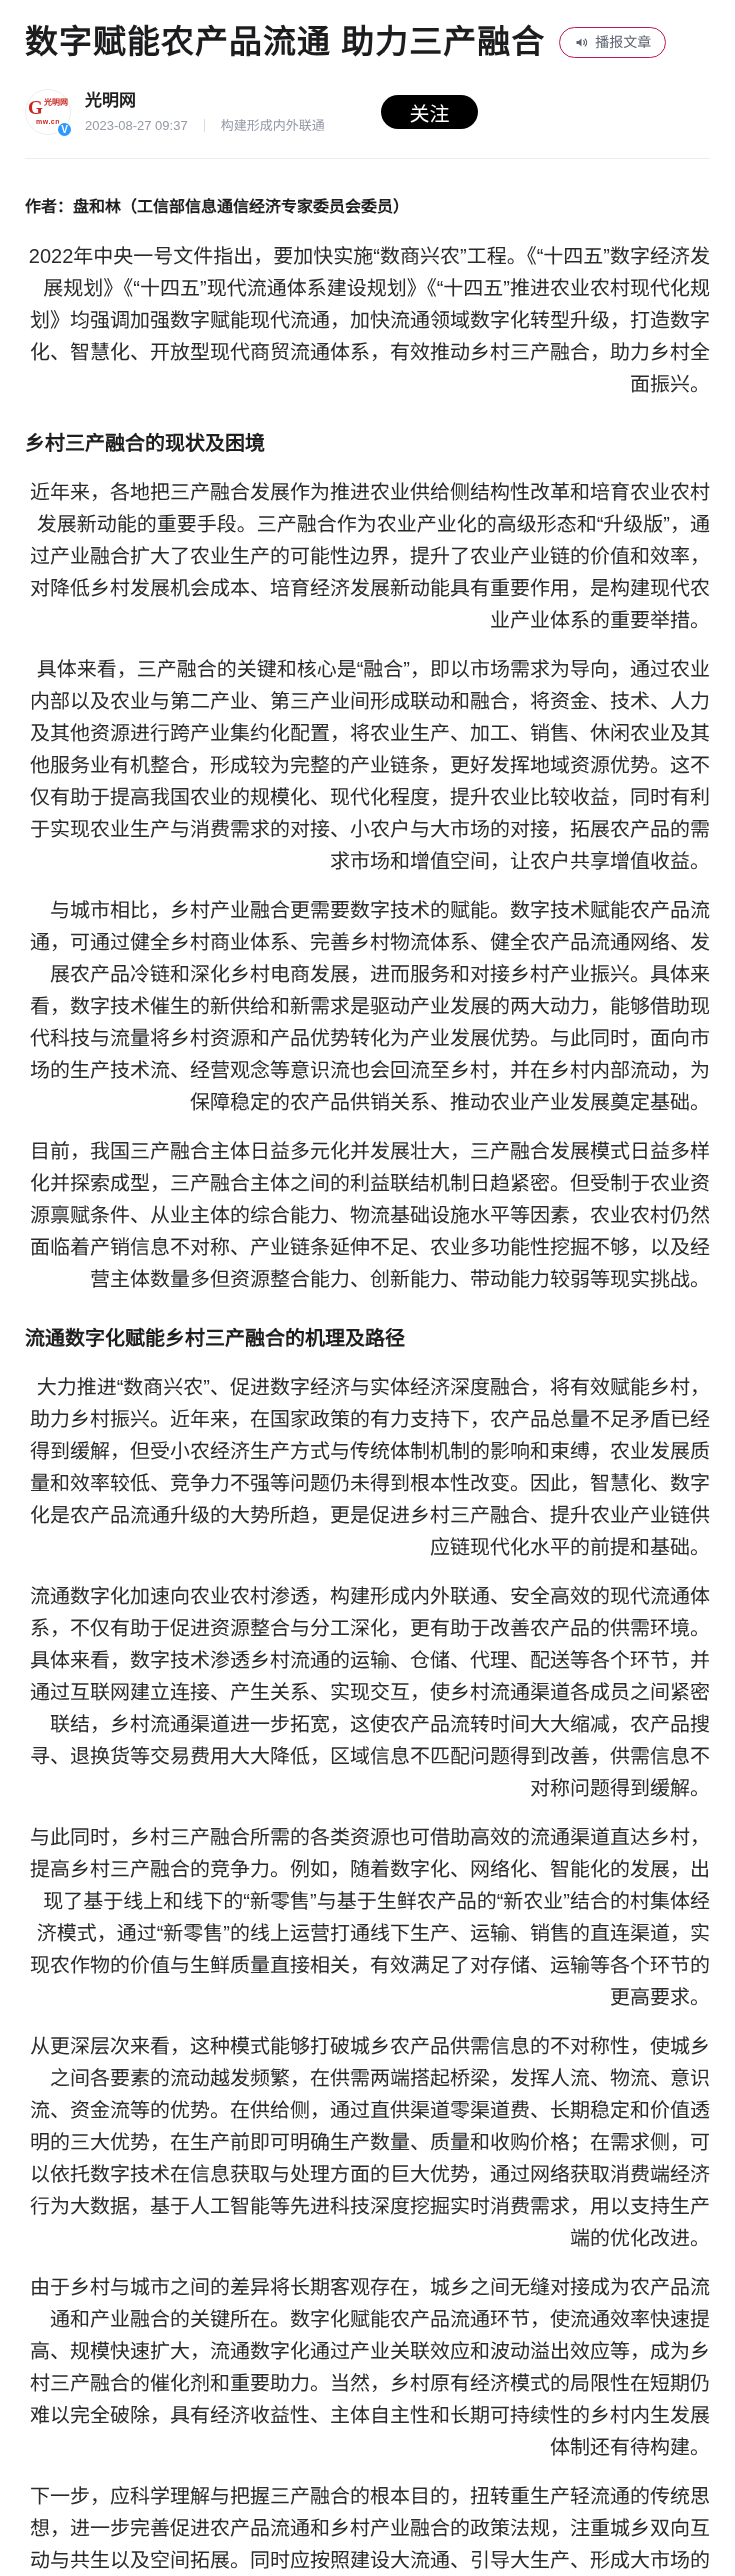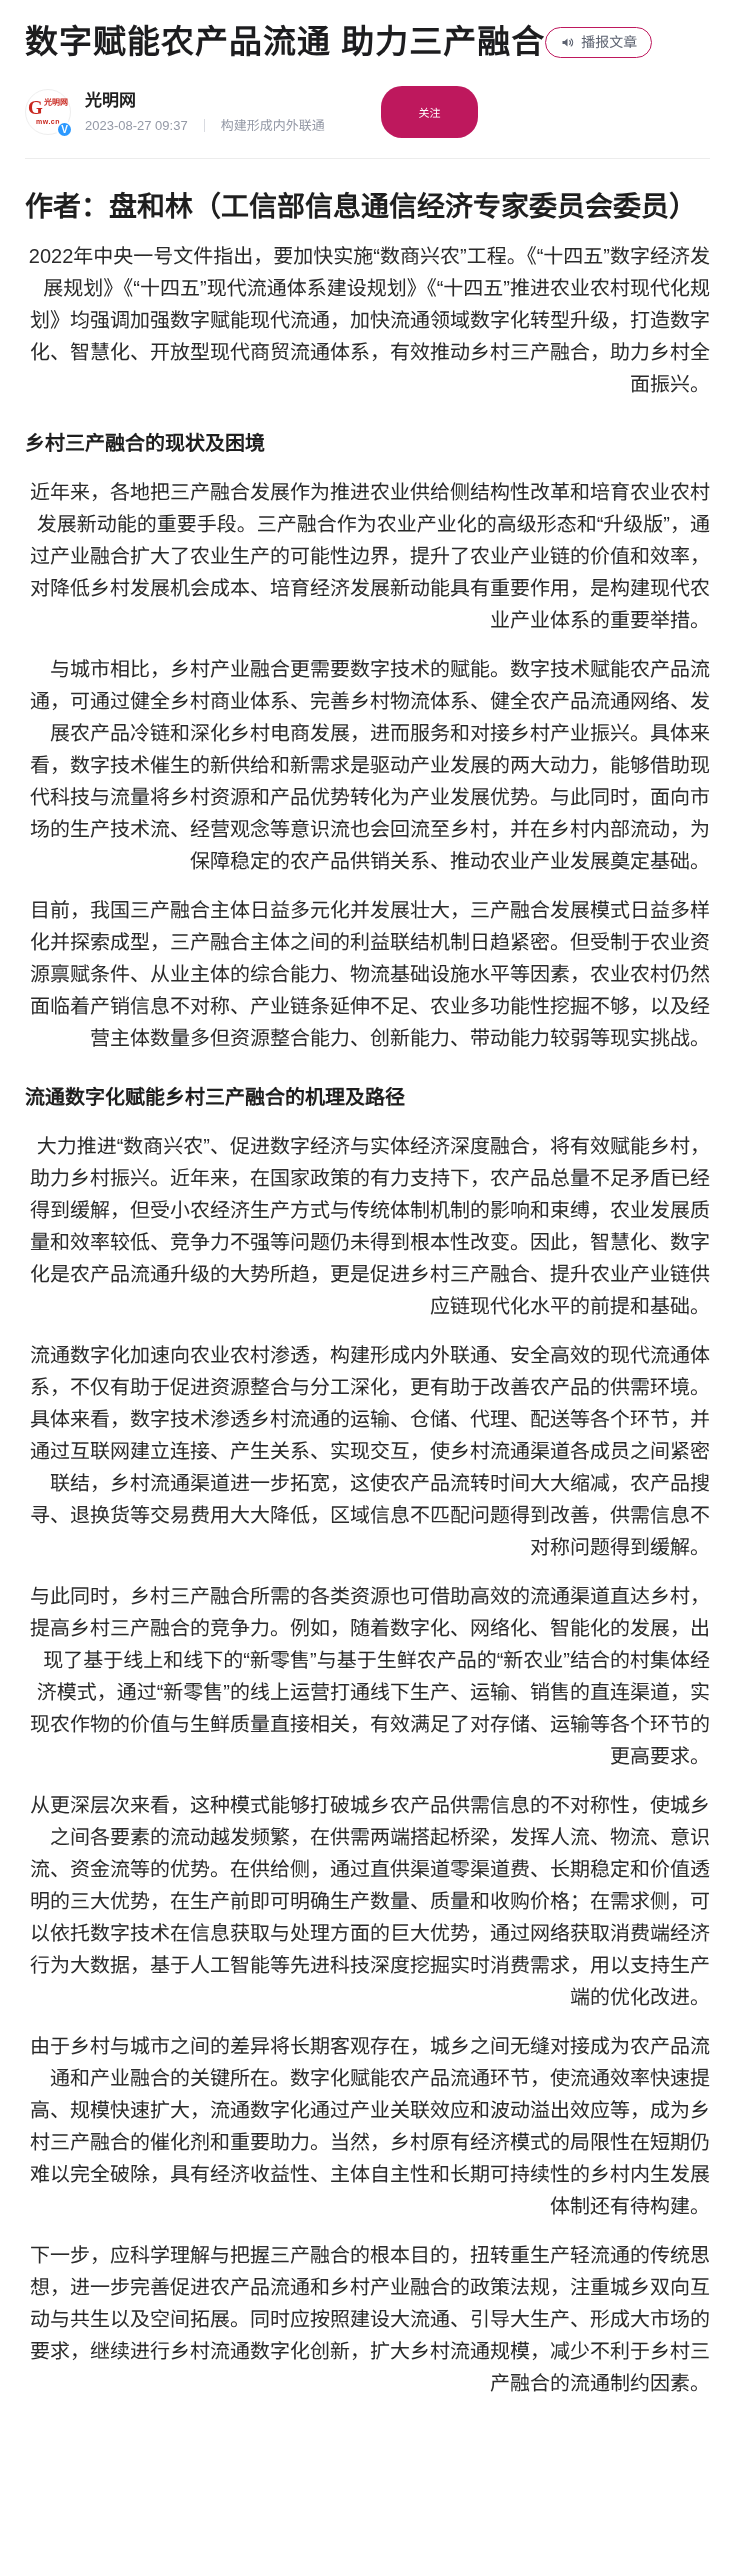--- a/index.html
+++ b/index.html
@@ -7,21 +7,21 @@
   body {
     width: 735px;
     min-height: 2576px;
     background: #ffffff;
     font-family: "Liberation Sans", sans-serif;
     -webkit-font-smoothing: antialiased;
   }
   .page { padding: 20px 25px 40px 25px; }
 
   
-  .title-row { display: flex; align-items: center; }
+  .title-row { display: flex; align-items: center; gap: 14px; }
   .article-title {
     margin: 0;
     font-size: 33px;
     line-height: 44px;
     font-weight: 700;
     color: #1d1d1f;
     letter-spacing: 1px;
     white-space: nowrap;
   }
   .broadcast-btn {
@@ -112,36 +112,36 @@
     color: #9499a6;
     line-height: 15px;
   }
   .meta-sep { width: 1px; height: 13px; background: #d8dae0; }
   .follow-btn {
     position: absolute;
     left: 356px;
     top: 50%;
     transform: translateY(-50%);
     width: 97px;
-    height: 52px;
+    height: 34px;
     border: none;
     border-radius: 21px;
-    background: #be185d;
+    background: #000000;
     color: #ffffff;
-    font-size: 11px;
+    font-size: 20px;
     font-family: "Liberation Sans", sans-serif;
     cursor: pointer;
   }
 
   .divider { height: 1px; background: #ececec; margin-top: 22px; }
 
   
   .article { margin-top: 32px; }
   .author-line {
-    font-size: 28px;
+    font-size: 16px;
     line-height: 32px;
     font-weight: 700;
     color: #1f1f1f;
     margin: 0 0 14px 0;
   }
   .article p.paragraph {
     font-size: 20px;
     line-height: 32px;
     color: #2a2a2a;
     margin: 17px 0;
@@ -195,20 +195,21 @@
   </div>
 
   <div class="divider"></div>
 
   <div class="article">
     <p class="author-line">作者：盘和林（工信部信息通信经济专家委员会委员）</p>
     <div>
         <p class="paragraph">2022年中央一号文件指出，要加快实施“数商兴农”工程。《“十四五”数字经济发展规划》《“十四五”现代流通体系建设规划》《“十四五”推进农业农村现代化规划》均强调加强数字赋能现代流通，加快流通领域数字化转型升级，打造数字化、智慧化、开放型现代商贸流通体系，有效推动乡村三产融合，助力乡村全面振兴。</p>
         <h3 class="heading">乡村三产融合的现状及困境</h3>
         <p class="paragraph">近年来，各地把三产融合发展作为推进农业供给侧结构性改革和培育农业农村发展新动能的重要手段。三产融合作为农业产业化的高级形态和“升级版”，通过产业融合扩大了农业生产的可能性边界，提升了农业产业链的价值和效率，对降低乡村发展机会成本、培育经济发展新动能具有重要作用，是构建现代农业产业体系的重要举措。</p>
+        <p class="paragraph">具体来看，三产融合的关键和核心是“融合”，即以市场需求为导向，通过农业内部以及农业与第二产业、第三产业间形成联动和融合，将资金、技术、人力及其他资源进行跨产业集约化配置，将农业生产、加工、销售、休闲农业及其他服务业有机整合，形成较为完整的产业链条，更好发挥地域资源优势。这不仅有助于提高我国农业的规模化、现代化程度，提升农业比较收益，同时有利于实现农业生产与消费需求的对接、小农户与大市场的对接，拓展农产品的需求市场和增值空间，让农户共享增值收益。</p>
         <p class="paragraph">与城市相比，乡村产业融合更需要数字技术的赋能。数字技术赋能农产品流通，可通过健全乡村商业体系、完善乡村物流体系、健全农产品流通网络、发展农产品冷链和深化乡村电商发展，进而服务和对接乡村产业振兴。具体来看，数字技术催生的新供给和新需求是驱动产业发展的两大动力，能够借助现代科技与流量将乡村资源和产品优势转化为产业发展优势。与此同时，面向市场的生产技术流、经营观念等意识流也会回流至乡村，并在乡村内部流动，为保障稳定的农产品供销关系、推动农业产业发展奠定基础。</p>
         <p class="paragraph">目前，我国三产融合主体日益多元化并发展壮大，三产融合发展模式日益多样化并探索成型，三产融合主体之间的利益联结机制日趋紧密。但受制于农业资源禀赋条件、从业主体的综合能力、物流基础设施水平等因素，农业农村仍然面临着产销信息不对称、产业链条延伸不足、农业多功能性挖掘不够，以及经营主体数量多但资源整合能力、创新能力、带动能力较弱等现实挑战。</p>
         <h3 class="heading">流通数字化赋能乡村三产融合的机理及路径</h3>
         <p class="paragraph">大力推进“数商兴农”、促进数字经济与实体经济深度融合，将有效赋能乡村，助力乡村振兴。近年来，在国家政策的有力支持下，农产品总量不足矛盾已经得到缓解，但受小农经济生产方式与传统体制机制的影响和束缚，农业发展质量和效率较低、竞争力不强等问题仍未得到根本性改变。因此，智慧化、数字化是农产品流通升级的大势所趋，更是促进乡村三产融合、提升农业产业链供应链现代化水平的前提和基础。</p>
         <p class="paragraph">流通数字化加速向农业农村渗透，构建形成内外联通、安全高效的现代流通体系，不仅有助于促进资源整合与分工深化，更有助于改善农产品的供需环境。具体来看，数字技术渗透乡村流通的运输、仓储、代理、配送等各个环节，并通过互联网建立连接、产生关系、实现交互，使乡村流通渠道各成员之间紧密联结，乡村流通渠道进一步拓宽，这使农产品流转时间大大缩减，农产品搜寻、退换货等交易费用大大降低，区域信息不匹配问题得到改善，供需信息不对称问题得到缓解。</p>
         <p class="paragraph">与此同时，乡村三产融合所需的各类资源也可借助高效的流通渠道直达乡村，提高乡村三产融合的竞争力。例如，随着数字化、网络化、智能化的发展，出现了基于线上和线下的“新零售”与基于生鲜农产品的“新农业”结合的村集体经济模式，通过“新零售”的线上运营打通线下生产、运输、销售的直连渠道，实现农作物的价值与生鲜质量直接相关，有效满足了对存储、运输等各个环节的更高要求。</p>
         <p class="paragraph">从更深层次来看，这种模式能够打破城乡农产品供需信息的不对称性，使城乡之间各要素的流动越发频繁，在供需两端搭起桥梁，发挥人流、物流、意识流、资金流等的优势。在供给侧，通过直供渠道零渠道费、长期稳定和价值透明的三大优势，在生产前即可明确生产数量、质量和收购价格；在需求侧，可以依托数字技术在信息获取与处理方面的巨大优势，通过网络获取消费端经济行为大数据，基于人工智能等先进科技深度挖掘实时消费需求，用以支持生产端的优化改进。</p>
         <p class="paragraph">由于乡村与城市之间的差异将长期客观存在，城乡之间无缝对接成为农产品流通和产业融合的关键所在。数字化赋能农产品流通环节，使流通效率快速提高、规模快速扩大，流通数字化通过产业关联效应和波动溢出效应等，成为乡村三产融合的催化剂和重要助力。当然，乡村原有经济模式的局限性在短期仍难以完全破除，具有经济收益性、主体自主性和长期可持续性的乡村内生发展体制还有待构建。</p>
         <p class="paragraph">下一步，应科学理解与把握三产融合的根本目的，扭转重生产轻流通的传统思想，进一步完善促进农产品流通和乡村产业融合的政策法规，注重城乡双向互动与共生以及空间拓展。同时应按照建设大流通、引导大生产、形成大市场的要求，继续进行乡村流通数字化创新，扩大乡村流通规模，减少不利于乡村三产融合的流通制约因素。</p>
       </div>

